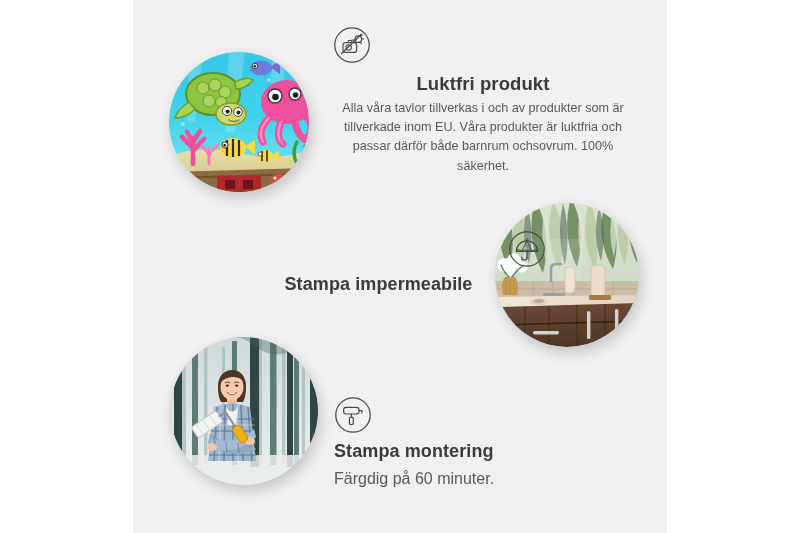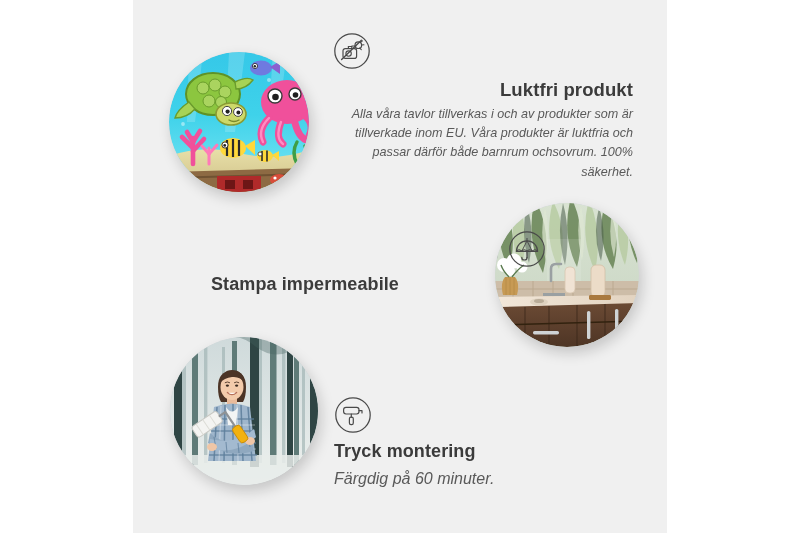--- a/index.html
+++ b/index.html
@@ -55,45 +55,44 @@
     color: #3b3b3b;
     letter-spacing: 0.1px;
     margin: 0 0 4px 0;
     line-height: 1.2;
   }
   .feature-body {
     font-size: 12.6px;
     color: #595959;
     line-height: 1.52;
     margin: 0;
-    font-style: italic;
   }
 
   .icon-wrap {
     width: 38px;
     height: 38px;
     display: block;
   }
   .icon-wrap svg { display: block; width: 38px; height: 38px; }
 
   
   #feature-odour {
     left: 200px;
-    top: 32px;
+    top: 26px;
     width: 300px;
-    text-align: right;
+    text-align: center;
   }
   #feature-odour .icon-wrap { margin: 0 0 9px 0; }
 
   
   #feature-waterproof {
     left: 78px;
     top: 230px;
     width: 335px;
-    text-align: left;
+    text-align: center;
   }
   #feature-waterproof .icon-wrap { margin: 0 0 6px auto; }
   #feature-waterproof .feature-title { font-size: 18px; }
   #feature-waterproof .feature-body  { font-size: 12.6px; }
 
   
   #feature-mounting {
     left: 201px;
     top: 396px;
     width: 280px;
@@ -534,18 +533,18 @@
 
           <rect x="9.6" y="11.4" width="15.4" height="6.6" rx="2.4" fill="none" stroke="#4a4a4a" stroke-width="1.2"></rect>
 
           <path d="M25.0 14.7 h3.0 v2.2" fill="none" stroke="#4a4a4a" stroke-width="1.2" stroke-linecap="round" stroke-linejoin="round"></path>
 
           <path d="M17.3 18.0 v3.2" fill="none" stroke="#4a4a4a" stroke-width="1.2" stroke-linecap="round"></path>
 
           <rect x="15.4" y="21.2" width="3.9" height="7.4" rx="1.6" fill="none" stroke="#4a4a4a" stroke-width="1.2"></rect>
         </svg>
       </span>
-      <div class="feature-title">Tryck montering</div>
+      <div class="feature-title">Stampa montering</div>
       <p class="feature-body">Färgdig på 60 minuter.</p>
     </div>
 
   </div>
 </div>
 
 </body></html>

